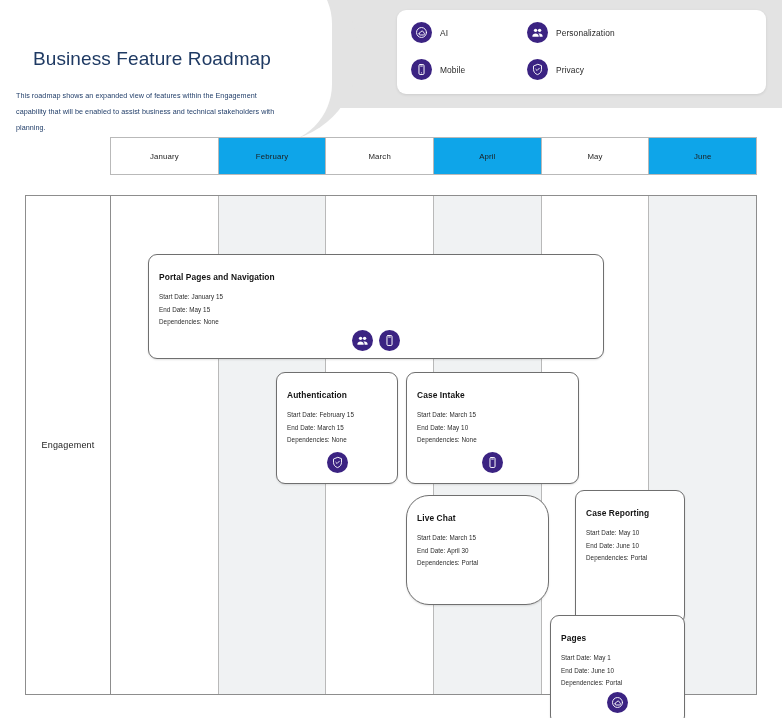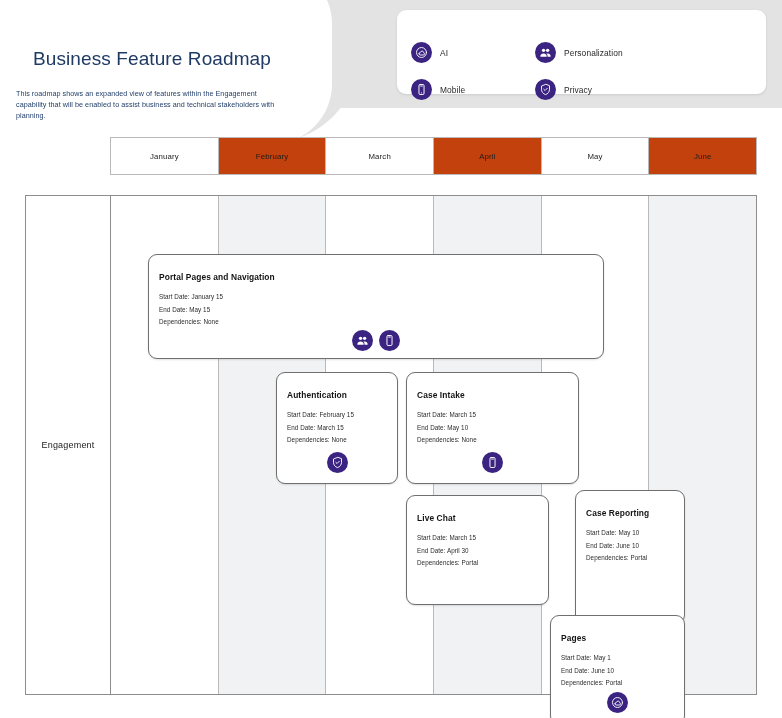--- a/index.html
+++ b/index.html
@@ -30,34 +30,34 @@
     border-radius:0 90px 90px 0;
   }
 
   
   .hdr{position:absolute;left:16px;top:30px;width:300px;}
   .hdr-title{
     font-size:19px;color:#1f3a63;font-weight:400;
     letter-spacing:.1px;line-height:24px;margin:17px;
   }
   .hdr-sub{
-    margin:9px 0 0 0;font-size:7.2px;line-height:11px;
+    margin:9px 0 0 0;font-size:7.2px;line-height:16px;
     color:#24406b;max-width:268px;letter-spacing:.05px;
   }
 
   
   .legend{
     position:absolute;left:397px;top:10px;width:369px;height:84px;
     background:#ffffff;border-radius:9px;
     box-shadow:0 1px 3px rgba(0,0,0,.10);
   }
   .legend-grid{
-    position:absolute;left:14px;top:24px;
+    position:absolute;left:14px;top:4px;
     display:grid;grid-template-columns:108px 1fr;
-    grid-auto-rows:37px;align-items:center;column-gap:16px;
+    grid-auto-rows:37px;align-items:center;column-gap:8px;
   }
   .legend-item{display:flex;align-items:center;gap:8px;}
   .legend-label{font-size:8.4px;color:#2a2a2a;letter-spacing:.1px;white-space:nowrap;}
 
   
   .ico{
     width:21px;height:21px;border-radius:50%;
     background:#3b2382;display:flex;align-items:center;justify-content:center;
     flex:0 0 auto;
   }
@@ -68,21 +68,21 @@
   .month-row{
     position:absolute;left:110px;top:137px;width:647px;height:38px;
     display:flex;border:1px solid #b9b9b9;box-sizing:border-box;
   }
   .month-cell{
     flex:1 1 0;display:flex;align-items:center;justify-content:center;
     border-right:1px solid #b9b9b9;box-sizing:border-box;
     font-size:7.8px;color:#1c1c1c;letter-spacing:.15px;
   }
   .month-cell:last-child{border-right:none;}
-  .month-cell.shade{background:#c2410c;}
+  .month-cell.shade{background:#0ea5e9;}
 
   
   .grid-body{
     position:absolute;left:25px;top:195px;width:732px;height:500px;
     border:1px solid #8d8d8d;box-sizing:border-box;background:#ffffff;
   }
   .lane-label{
     position:absolute;left:0;top:0;width:85px;height:100%;
     border-right:1px solid #8d8d8d;box-sizing:border-box;
     display:flex;align-items:center;justify-content:center;
@@ -258,21 +258,21 @@
         <div class="card-icons" style="top:79px;">
           <span class="ico ico-lg">
             <svg width="13" height="13" viewBox="0 0 24 24" fill="none" stroke="#ffffff" stroke-width="1.7" stroke-linecap="round" stroke-linejoin="round">
               <path d="M12 2.6 4.6 5.6v6c0 4.6 3.1 8.6 7.4 9.8 4.3-1.2 7.4-5.2 7.4-9.8v-6z"></path>
               <polyline points="8.9,11.6 11.2,13.9 15.4,9.6"></polyline>
             </svg>
           </span>
         </div>
       </div>
 
-      <div class="card" style="left:380px;top:251px;width:143px;height:110px;">
+      <div class="card" style="left:380px;top:251px;width:143px;height:110px;border-radius:23px;">
         <div class="card-title">Live Chat</div>
         <div class="card-meta">
           <div>Start Date: March 15</div>
           <div>End Date:  April 30</div>
           <div>Dependencies: Portal</div>
         </div>
       </div>
 
       <div class="card" style="left:549px;top:246px;width:110px;height:134px;">
         <div class="card-title">Case Reporting</div>

